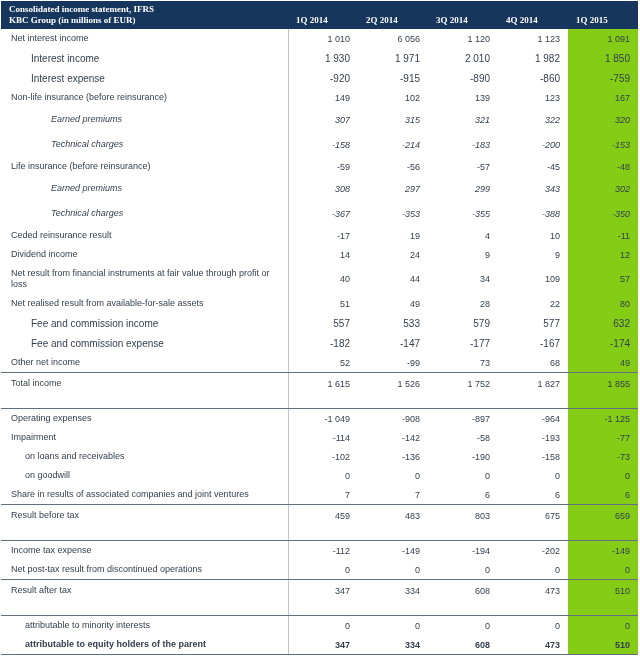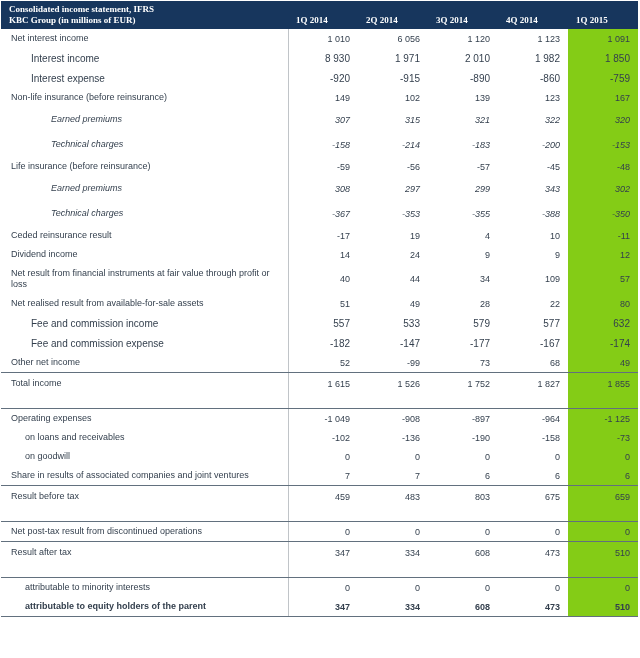--- a/index.html
+++ b/index.html
@@ -92,21 +92,21 @@
         <tr class="row-main">
           <td class="label">Net interest income</td>
           <td class="num">1 010</td>
           <td class="num">6 056</td>
           <td class="num">1 120</td>
           <td class="num">1 123</td>
           <td class="num hl">1 091</td>
         </tr>
         <tr class="row-sub-small">
           <td class="label">Interest income</td>
-          <td class="num">8 930</td>
+          <td class="num">1 930</td>
           <td class="num">1 971</td>
           <td class="num">2 010</td>
           <td class="num">1 982</td>
           <td class="num hl">1 850</td>
         </tr>
         <tr class="row-sub-small">
           <td class="label">Interest expense</td>
           <td class="num">-920</td>
           <td class="num">-915</td>
           <td class="num">-890</td>
@@ -226,20 +226,28 @@
           <td class="num hl">1 855</td>
         </tr>
         <tr class="row-main">
           <td class="label">Operating expenses</td>
           <td class="num">-1 049</td>
           <td class="num">-908</td>
           <td class="num">-897</td>
           <td class="num">-964</td>
           <td class="num hl">-1 125</td>
         </tr>
+        <tr class="row-main">
+          <td class="label">Impairment</td>
+          <td class="num">-114</td>
+          <td class="num">-142</td>
+          <td class="num">-58</td>
+          <td class="num">-193</td>
+          <td class="num hl">-77</td>
+        </tr>
         <tr class="row-indent">
           <td class="label">on loans and receivables</td>
           <td class="num">-102</td>
           <td class="num">-136</td>
           <td class="num">-190</td>
           <td class="num">-158</td>
           <td class="num hl">-73</td>
         </tr>
         <tr class="row-indent">
           <td class="label">on goodwill</td>
@@ -258,20 +266,28 @@
           <td class="num hl">6</td>
         </tr>
         <tr class="row-total divider">
           <td class="label">Result before tax</td>
           <td class="num">459</td>
           <td class="num">483</td>
           <td class="num">803</td>
           <td class="num">675</td>
           <td class="num hl">659</td>
         </tr>
+        <tr class="row-main">
+          <td class="label">Income tax expense</td>
+          <td class="num">-112</td>
+          <td class="num">-149</td>
+          <td class="num">-194</td>
+          <td class="num">-202</td>
+          <td class="num hl">-149</td>
+        </tr>
         <tr class="row-main divider">
           <td class="label">Net post-tax result from discontinued operations</td>
           <td class="num">0</td>
           <td class="num">0</td>
           <td class="num">0</td>
           <td class="num">0</td>
           <td class="num hl">0</td>
         </tr>
         <tr class="row-total divider">
           <td class="label">Result after tax</td>

